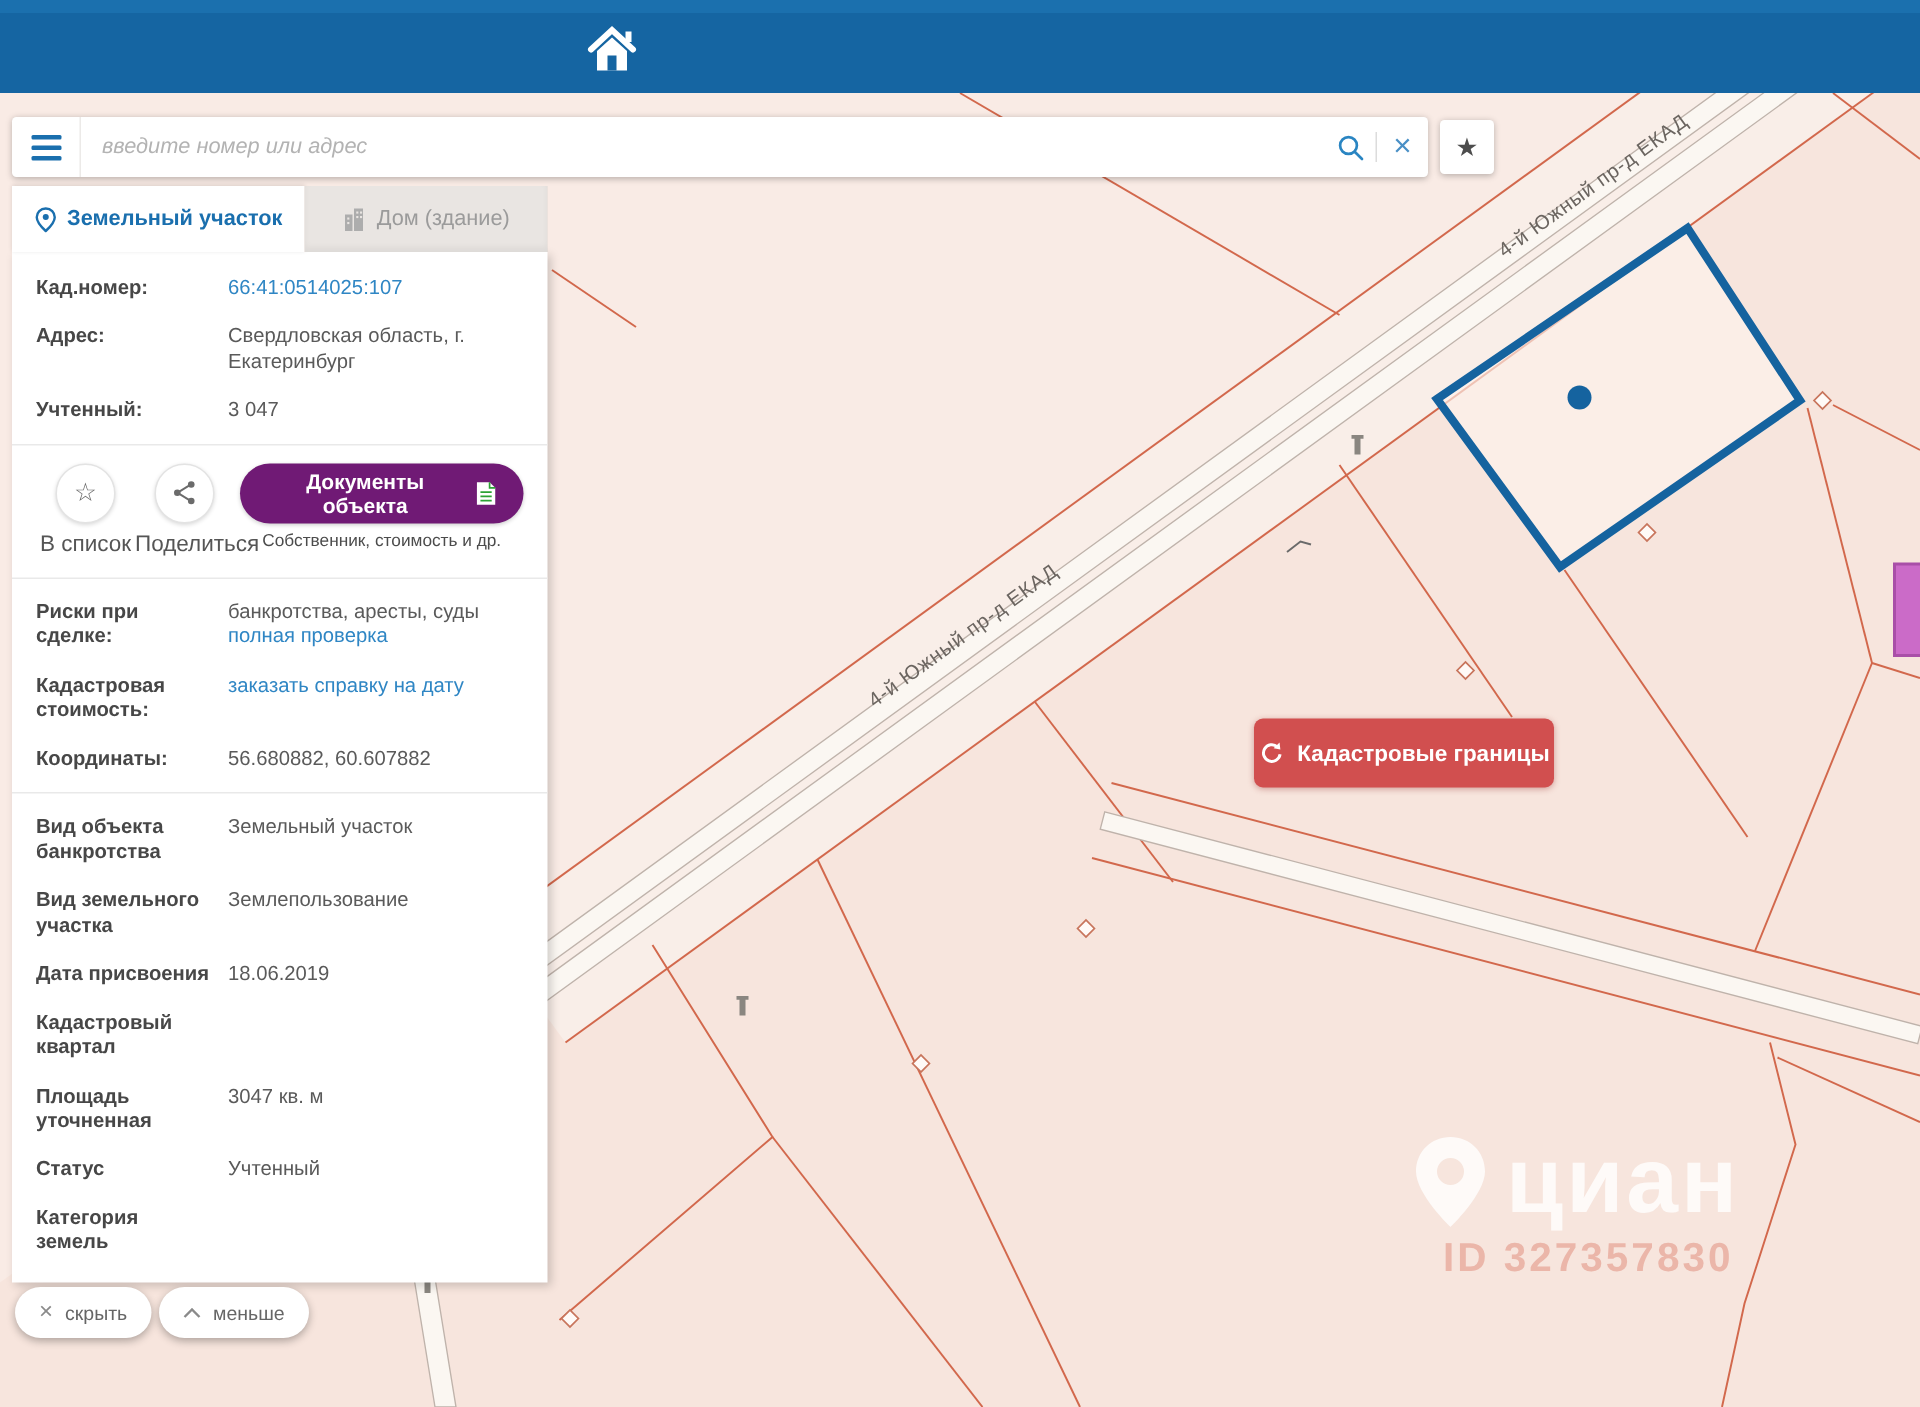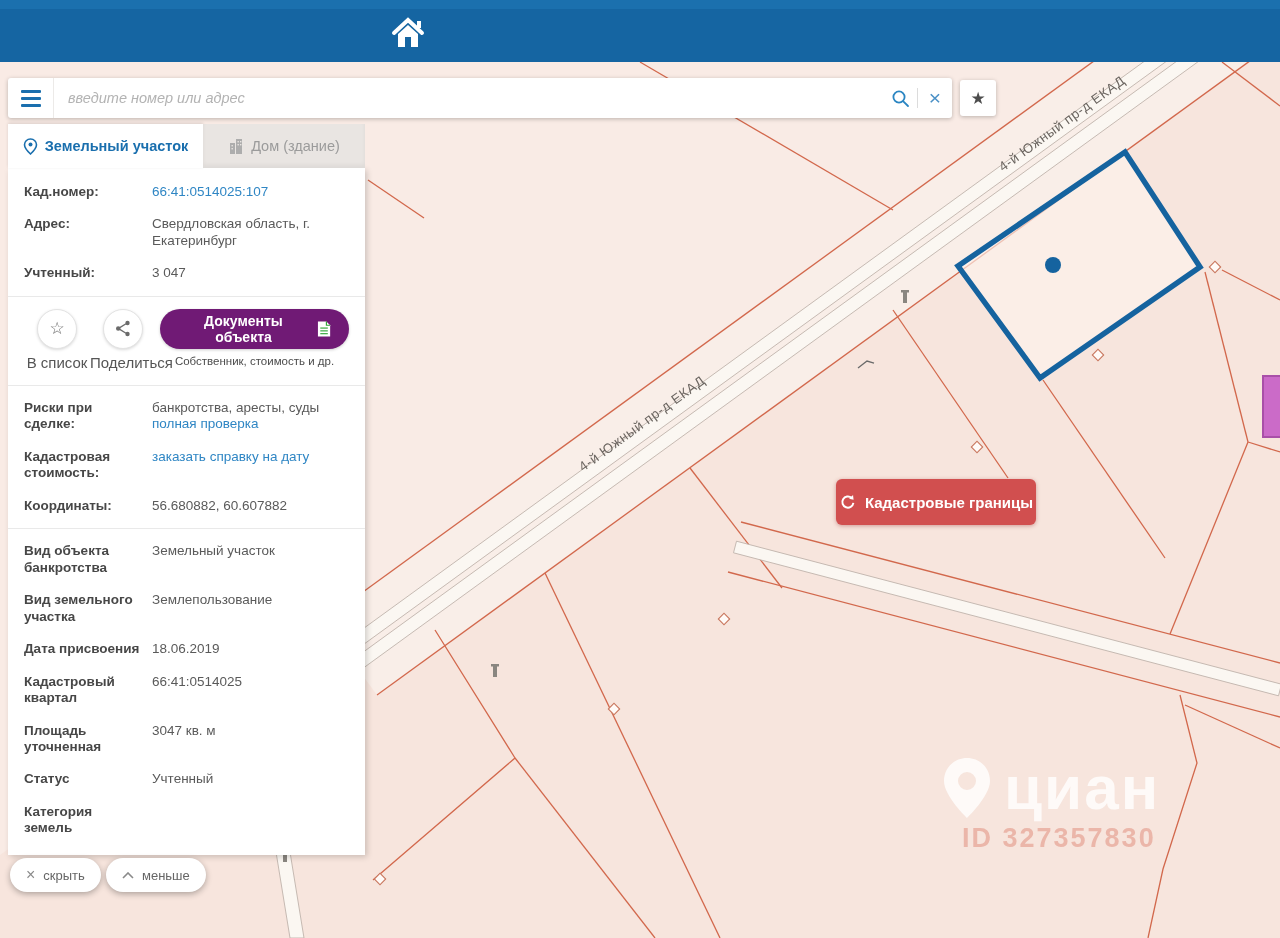--- a/index.html
+++ b/index.html
@@ -314,21 +314,20 @@
   <div class="prow">
     <div class="lbl">Вид земельного участка</div>
     <div class="val">Землепользование</div>
   </div>
   <div class="prow">
     <div class="lbl">Дата присвоения</div>
     <div class="val">18.06.2019</div>
   </div>
   <div class="prow">
     <div class="lbl">Кадастровый квартал</div>
-    <div class="val">66:41:0514025</div>
   </div>
   <div class="prow">
     <div class="lbl">Площадь уточненная</div>
     <div class="val">3047 кв. м</div>
   </div>
   <div class="prow">
     <div class="lbl">Статус</div>
     <div class="val">Учтенный</div>
   </div>
   <div class="prow">

